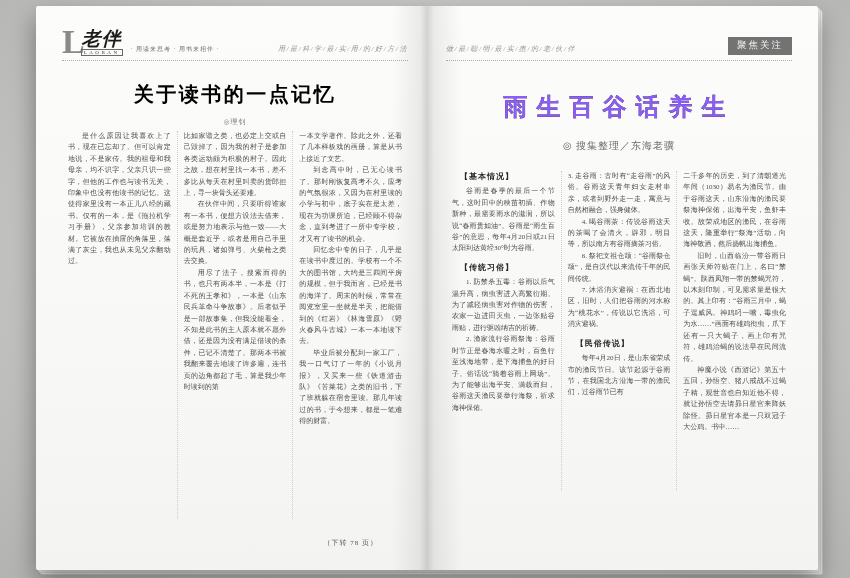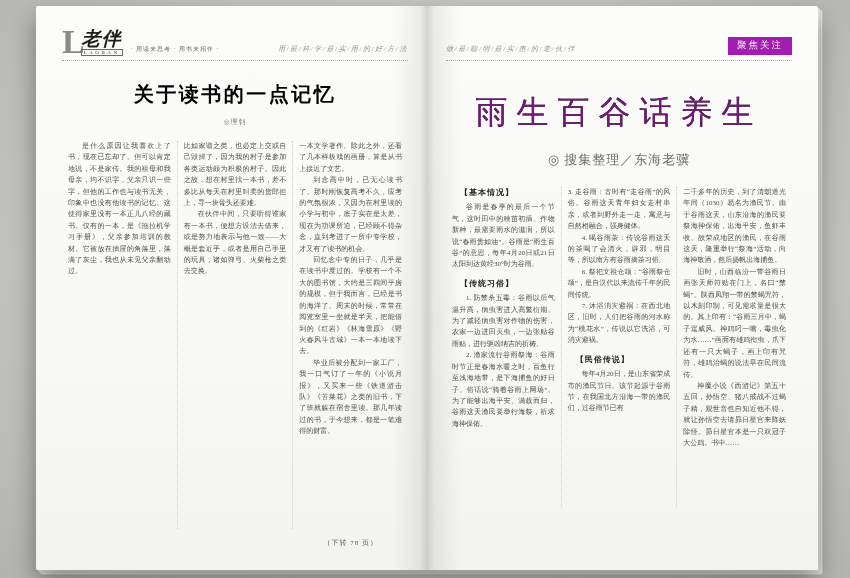--- a/index.html
+++ b/index.html
@@ -43,42 +43,42 @@
   .brand-sub{
     font-size:5px;letter-spacing:2.5px;color:#3a3a38;border:1px solid #6a6a68;
     padding:0 2px;margin-top:1px;
   }
   .brand-tagline{font-size:6px;color:#6e6e6c;margin-left:8px;margin-bottom:2px;letter-spacing:1px;}
   .slogan{
     font-size:7px;color:#97978f;letter-spacing:1.6px;font-style:italic;margin-bottom:2px;
     white-space:nowrap;
   }
   .badge{
-    background:#a21caf;color:#f4f4f2;font-size:9.5px;letter-spacing:2px;
+    background:#737373;color:#f4f4f2;font-size:9.5px;letter-spacing:2px;
     padding:2px 9px 3px;font-family:"Liberation Sans",sans-serif;margin-bottom:1px;
   }
 
   
   .ltitle{margin-top:20px;text-align:center;}
   .ltitle .t{
     font-family:"Liberation Sans","DejaVu Sans",sans-serif;
     font-size:20px;font-weight:bold;color:#000000;letter-spacing:2.5px;
   }
   .byline{margin-top:9px;text-align:center;font-size:7px;color:#787876;letter-spacing:1px;}
 
   
   .rtitle{margin-top:30px;text-align:center;}
   .rtitle .t{
-    font-size:32px;font-weight:400;color:#701a75;letter-spacing:9px;
+    font-size:24px;font-weight:700;color:#8b5cf6;letter-spacing:9px;
     font-family:"Liberation Serif",serif;text-shadow:0 0 .4px #1b1b19;
   }
-  .rbyline{margin-top:16px;text-align:center;font-size:13px;color:#6c6c6a;letter-spacing:1px;}
+  .rbyline{margin-top:16px;text-align:center;font-size:10px;color:#6c6c6a;letter-spacing:1px;}
 
   
-  .cols{display:flex;margin-top:14px;overflow:hidden;}
+  .cols{display:flex;margin-top:4px;overflow:hidden;}
   .lcols{height:388px;}
   .rcols{height:320px;margin-top:18px;}
   .col{
     flex:1;padding:0 6px;overflow:hidden;
     font-size:7px;line-height:11.4px;color:#4c4c4a;text-align:justify;
   }
   .col + .col{border-left:1px dotted #cfcfcd;}
   .para{margin:0;text-indent:2em;}
   .para.ni{text-indent:0;}
   .sect{
@@ -114,20 +114,21 @@
     </div>
     <div class="byline">◎理钊</div>
 
     <div class="cols lcols">
       <div class="col">
           <p class="para">是什么原因让我喜欢上了书，现在已忘却了。但可以肯定地说，不是家传。我的祖母和我母亲，均不识字，父亲只识一些字，但他的工作也与读书无关，印象中也没有他读书的记忆。这使得家里没有一本正儿八经的藏书。仅有的一本，是《拖拉机学习手册》，父亲参加培训的教材。它被放在抽屉的角落里，落满了灰尘，我也从未见父亲翻动过。</p>
         </div>
       <div class="col">
           <p class="para ni">比如家谱之类，也必定上交或自己毁掉了，因为我的村子是参加各类运动颇为积极的村子。因此之故，想在村里找一本书，差不多比从每天在村里叫卖的货郎担上，寻一块骨头还要难。</p>
           <p class="para">在伙伴中间，只要听得谁家有一本书，便想方设法去借来，或是努力地表示与他一致——大概是套近乎，或者是用自己手里的玩具，诸如弹弓、火柴枪之类去交换。</p>
+          <p class="para">用尽了法子，搜索而得的书，也只有两本半，一本是《打不死的王孝和》，一本是《山东民兵革命斗争故事》。后者似乎是一部故事集，但我没能看全，不知是此书的主人原本就不愿外借，还是因为没有满足借读的条件，已记不清楚了。那两本书被我翻来覆去地读了许多遍，连书页的边角都起了毛，算是我少年时读到的第</p>
         </div>
       <div class="col">
           <p class="para ni">一本文学著作。除此之外，还看了几本样板戏的画册，算是从书上接近了文艺。</p>
           <p class="para">到念高中时，已无心读书了。那时刚恢复高考不久，应考的气氛很浓，又因为在村里读的小学与初中，底子实在是太差，现在为功课所迫，已经顾不得杂念，直到考进了一所中专学校，才又有了读书的机会。</p>
           <p class="para">回忆念中专的日子，几乎是在读书中度过的。学校有一个不大的图书馆，大约是三四间平房的规模，但于我而言，已经是书的海洋了。周末的时候，常常在阅览室里一坐就是半天，把能借到的《红岩》《林海雪原》《野火春风斗古城》一本一本地读下去。</p>
           <p class="para">毕业后被分配到一家工厂，我一口气订了一年的《小说月报》，又买来一些《铁道游击队》《苦菜花》之类的旧书，下了班就躲在宿舍里读。那几年读过的书，于今想来，都是一笔难得的财富。</p>
         </div>
     </div>
 
     <div class="continuation">（下转 78 页）</div>

